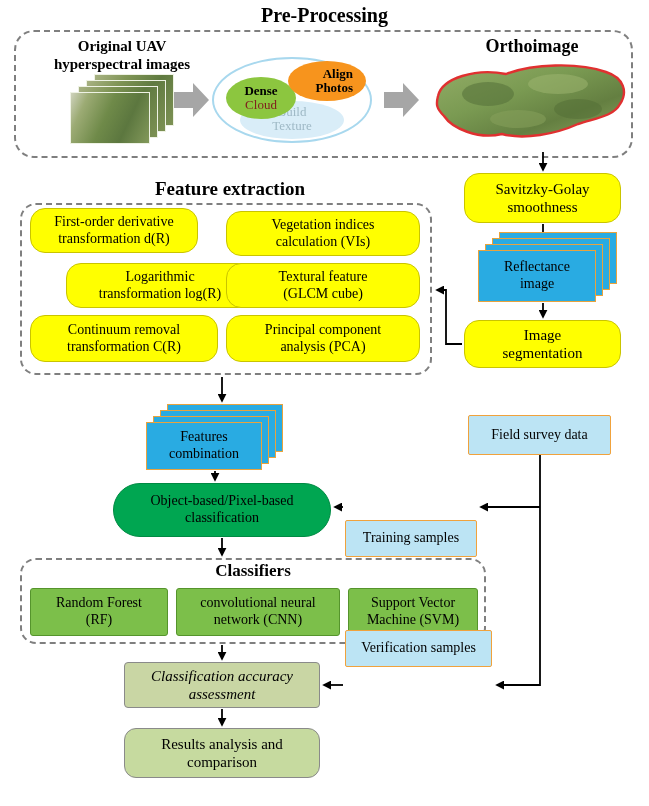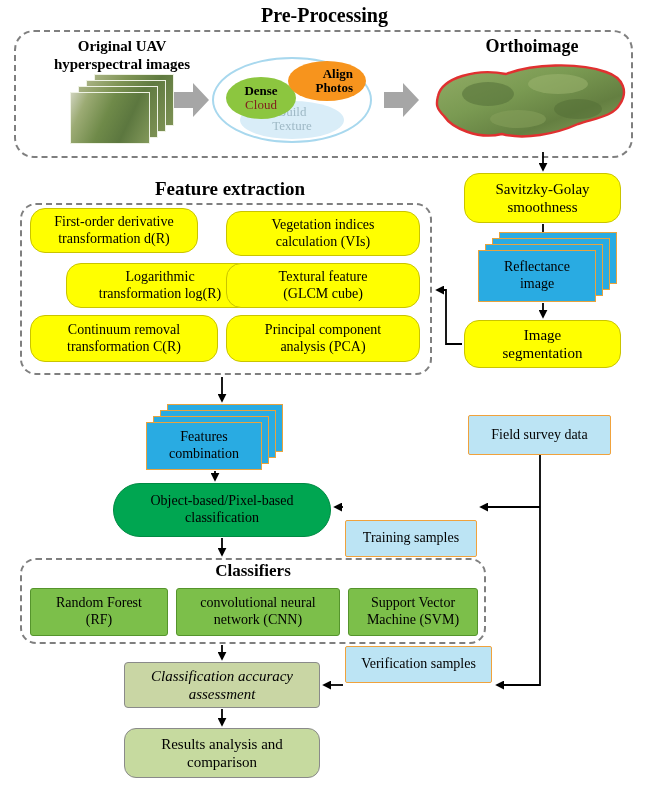--- a/index.html
+++ b/index.html
@@ -151,17 +151,17 @@
   <div class="node sample" style="left:345px; top:488px; width:132px; height:37px;margin-top:32px;">Training samples</div>
 
   <div class="section-title" style="left:20px; top:561px; width:466px; font-size:17px;">Classifiers</div>
 
   <div class="node classifier" style="left:30px; top:588px; width:138px; height:48px; padding:0 20px;">Random Forest (RF)</div>
   <div class="node classifier" style="left:176px; top:588px; width:164px; height:48px; padding:0 6px;">convolutional neural network (CNN)</div>
   <div class="node classifier" style="left:348px; top:588px; width:130px; height:48px; padding:0 8px;">Support Vector Machine (SVM)</div>
 
   <div class="node banner" style="left:124px; top:662px; width:196px; height:46px; font-size:15px; padding:0 12px;">Classification accuracy assessment</div>
 
-  <div class="node sample" style="left:345px; top:646px; width:147px; height:37px;">Verification samples</div>
+  <div class="node sample" style="left:345px; top:630px; width:147px; height:37px;">Verification samples</div>
 
   <div class="node result" style="left:124px; top:728px; width:196px; height:50px; font-size:15px; padding:0 32px;">Results analysis and comparison</div>
 
 </div>
 
 </body></html>

